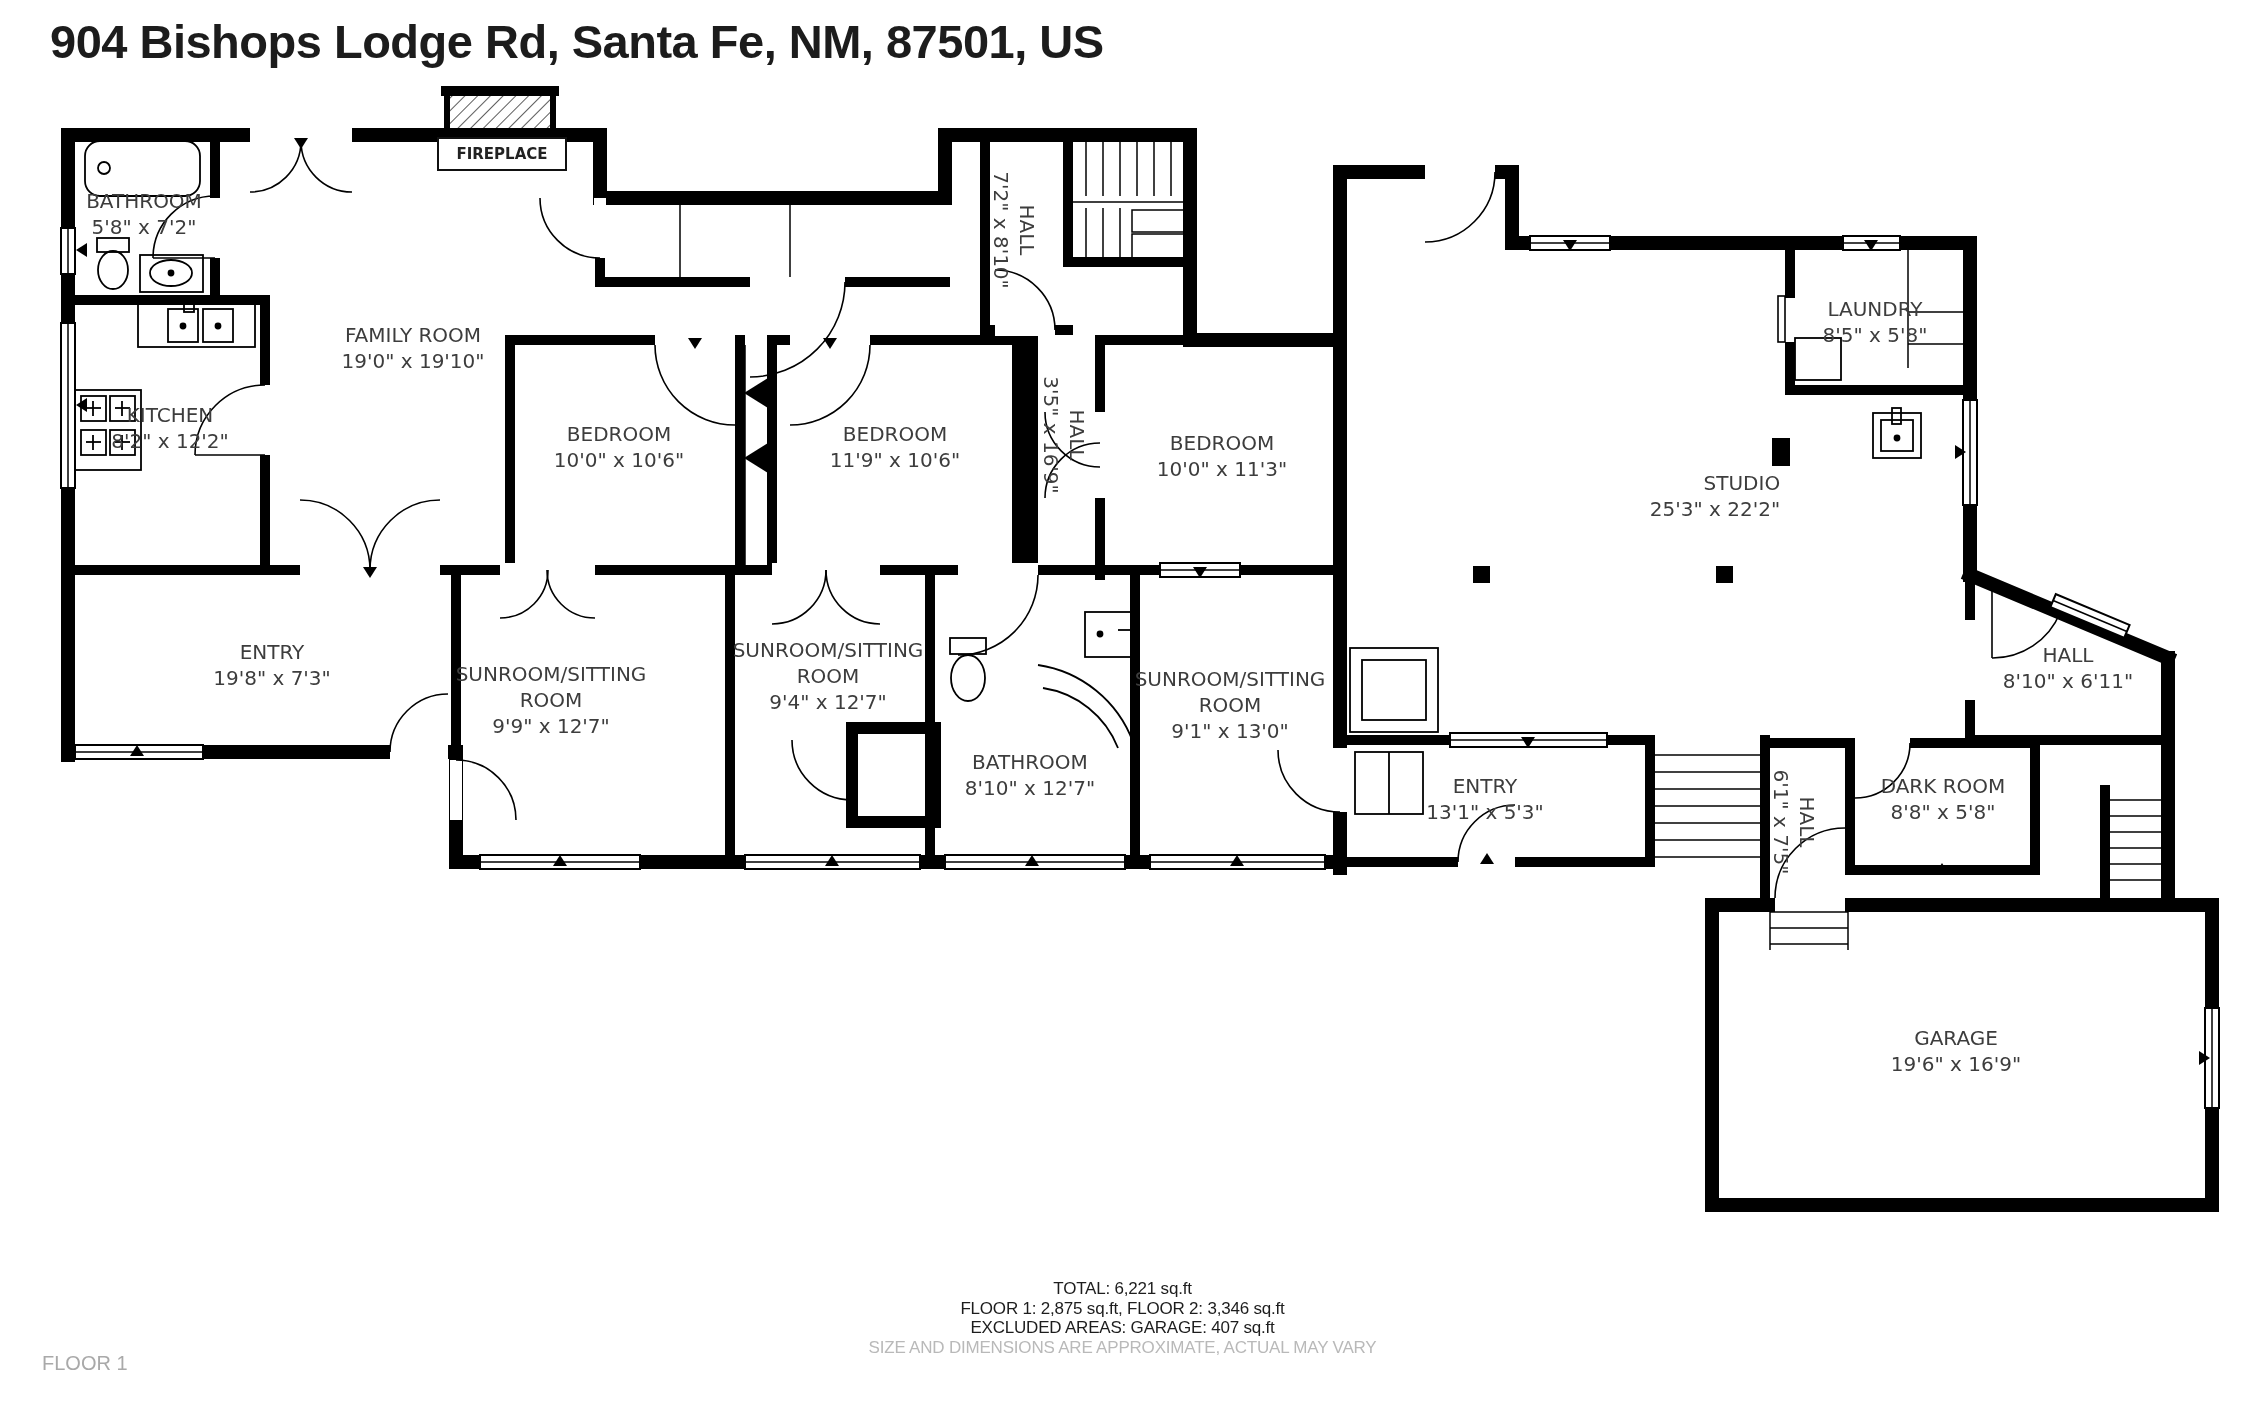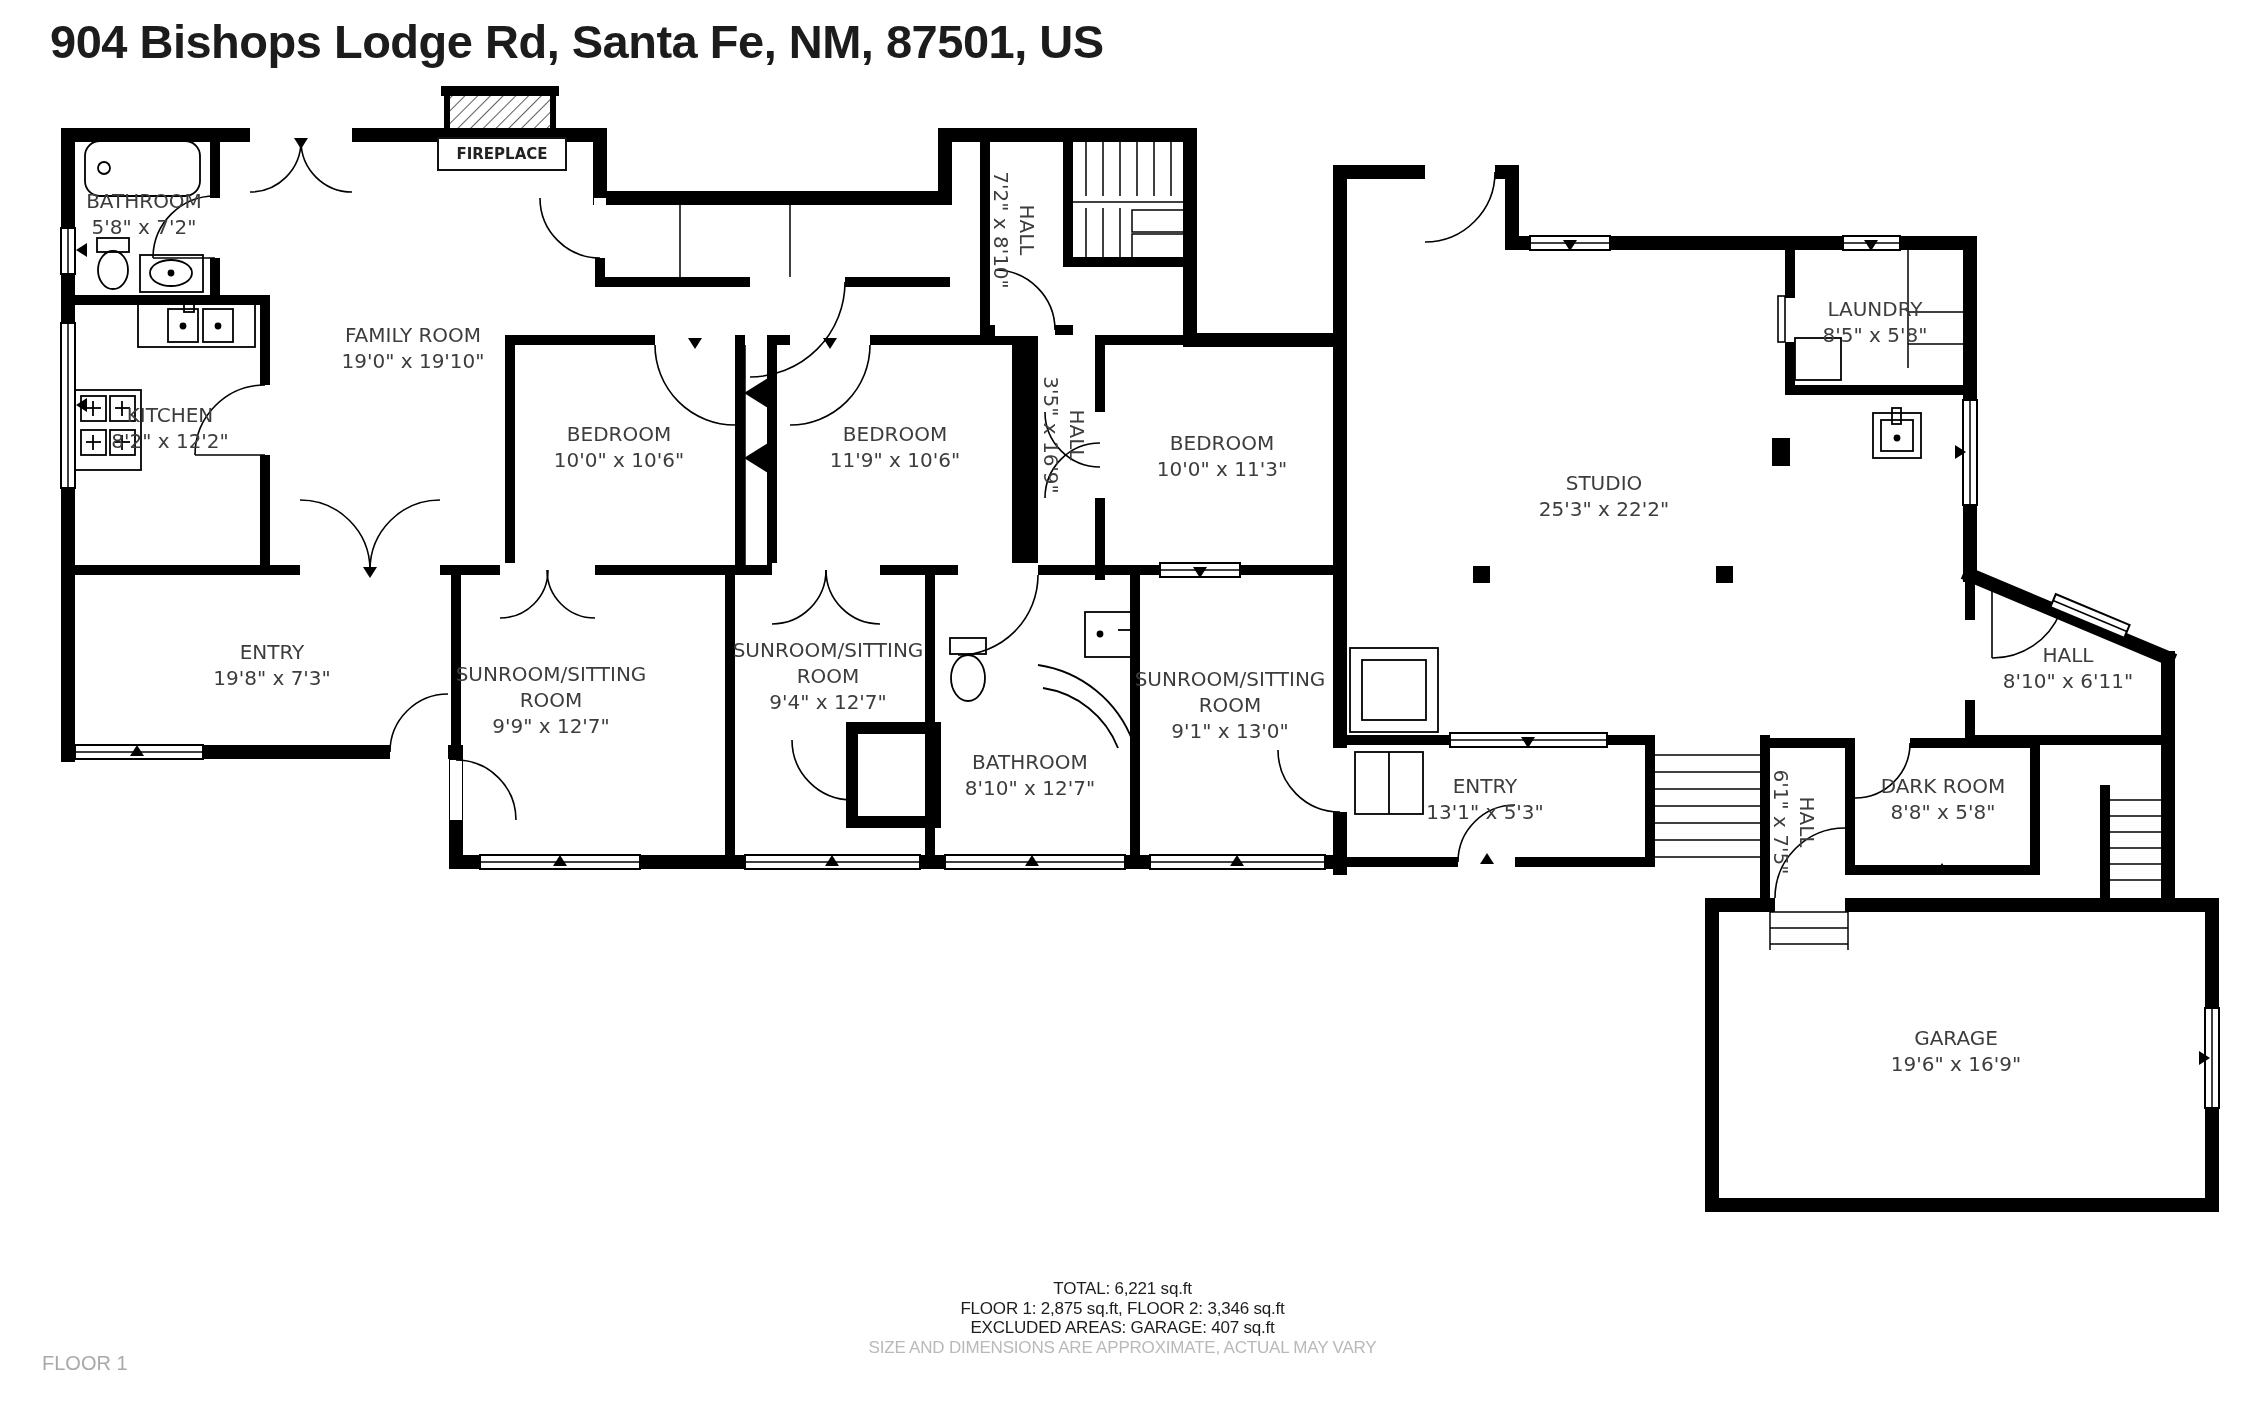--- a/index.html
+++ b/index.html
@@ -364,21 +364,21 @@
       <div class="dm">7'2" x 8'10"</div>
   </div>
   <div class="room-label vert" style="left:1064px;top:435px;">
     <div class="nm">HALL</div>
       <div class="dm">3'5" x 16'9"</div>
   </div>
   <div class="room-label" style="left:1875px;top:322px;">
     <div class="nm">LAUNDRY</div>
       <div class="dm">8'5" x 5'8"</div>
   </div>
-  <div class="room-label" style="left:1604px;top:496px;">
+  <div class="room-label" style="left:1715px;top:496px;text-align:right;">
     <div class="nm">STUDIO</div>
       <div class="dm">25'3" x 22'2"</div>
   </div>
   <div class="room-label" style="left:272px;top:665px;">
     <div class="nm">ENTRY</div>
       <div class="dm">19'8" x 7'3"</div>
   </div>
   <div class="room-label narrow" style="left:551px;top:700px;">
     <div class="nm">SUNROOM/SITTING ROOM</div>
       <div class="dm">9'9" x 12'7"</div>

